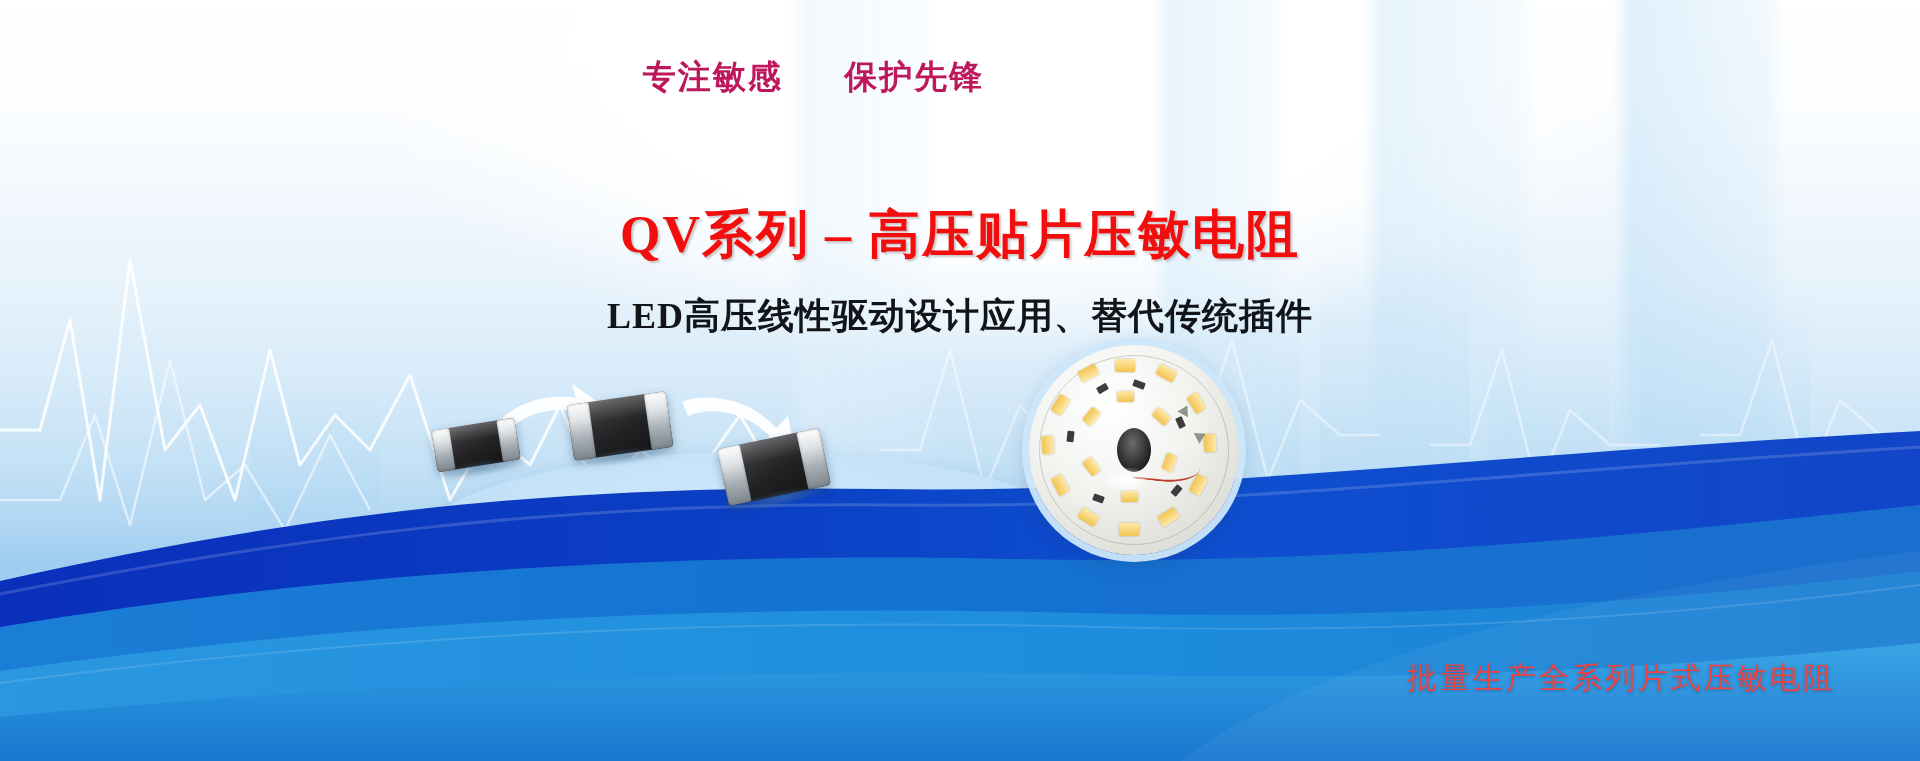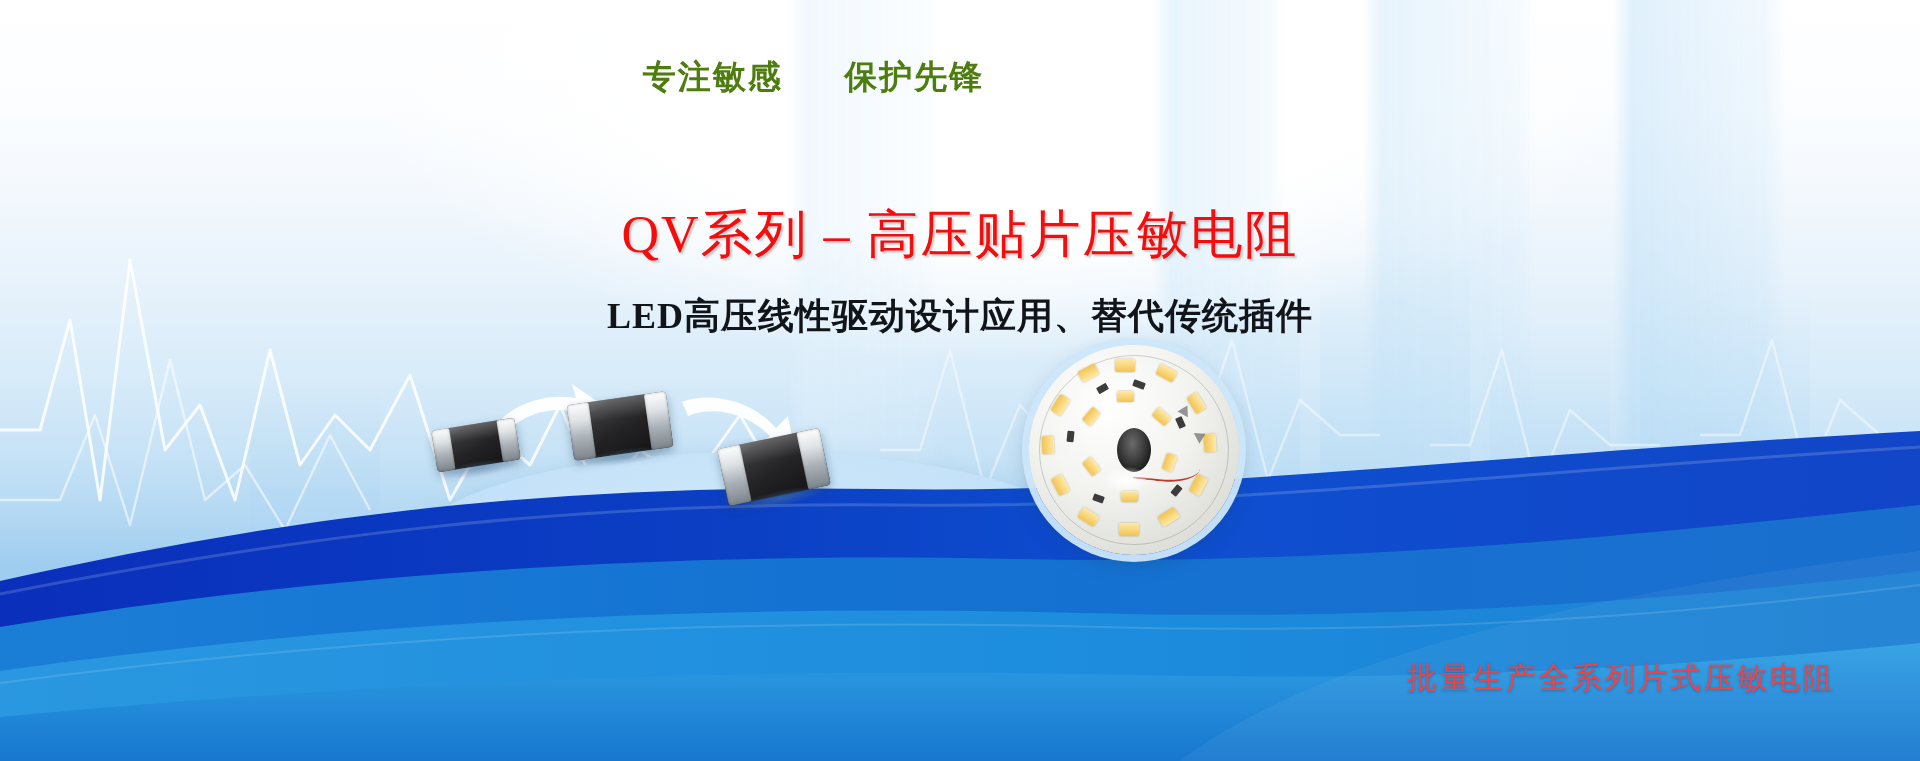--- a/index.html
+++ b/index.html
@@ -63,29 +63,29 @@
     border-radius:50%;
     background:radial-gradient(ellipse at 50% 35%, #cfe8fa 0%, #c3e1f8 55%, #bcddf6 100%);
     box-shadow:0 2px 18px rgba(140,190,225,.35);
   }
 
   
   .tagline {
     position:absolute; left:0; top:55px; width:1627px;
     text-align:center;
     font-family:"Liberation Serif", serif;
-    font-size:33px; font-weight:700; color:#4d7c0f;
+    font-size:33px; font-weight:700; color:#be185d;
     letter-spacing:2px;
     white-space:pre;
   }
   .headline {
     position:absolute; left:0; top:200px; width:1920px;
     text-align:center;
     font-family:"Liberation Serif", serif;
-    font-size:52px; font-weight:400;
+    font-size:52px; font-weight:700;
     color:#f40d0d;
     letter-spacing:2px;
     text-shadow:2px 2px 2px rgba(140,140,140,.45);
     white-space:pre;
   }
   .subhead {
     position:absolute; left:0; top:292px; width:1920px;
     text-align:center;
     font-family:"Liberation Serif", serif;
     font-size:36px; font-weight:700;

